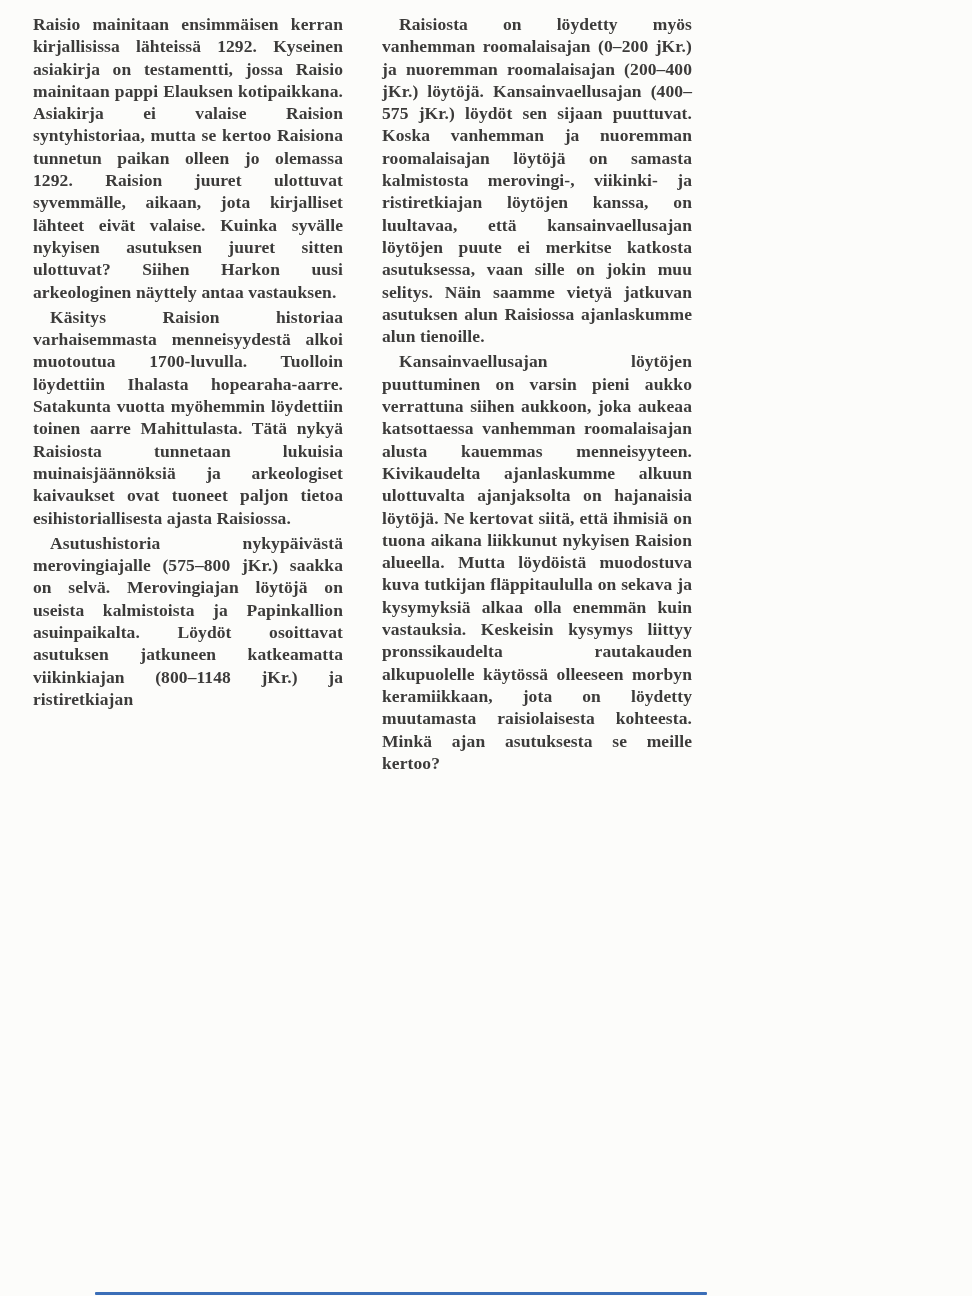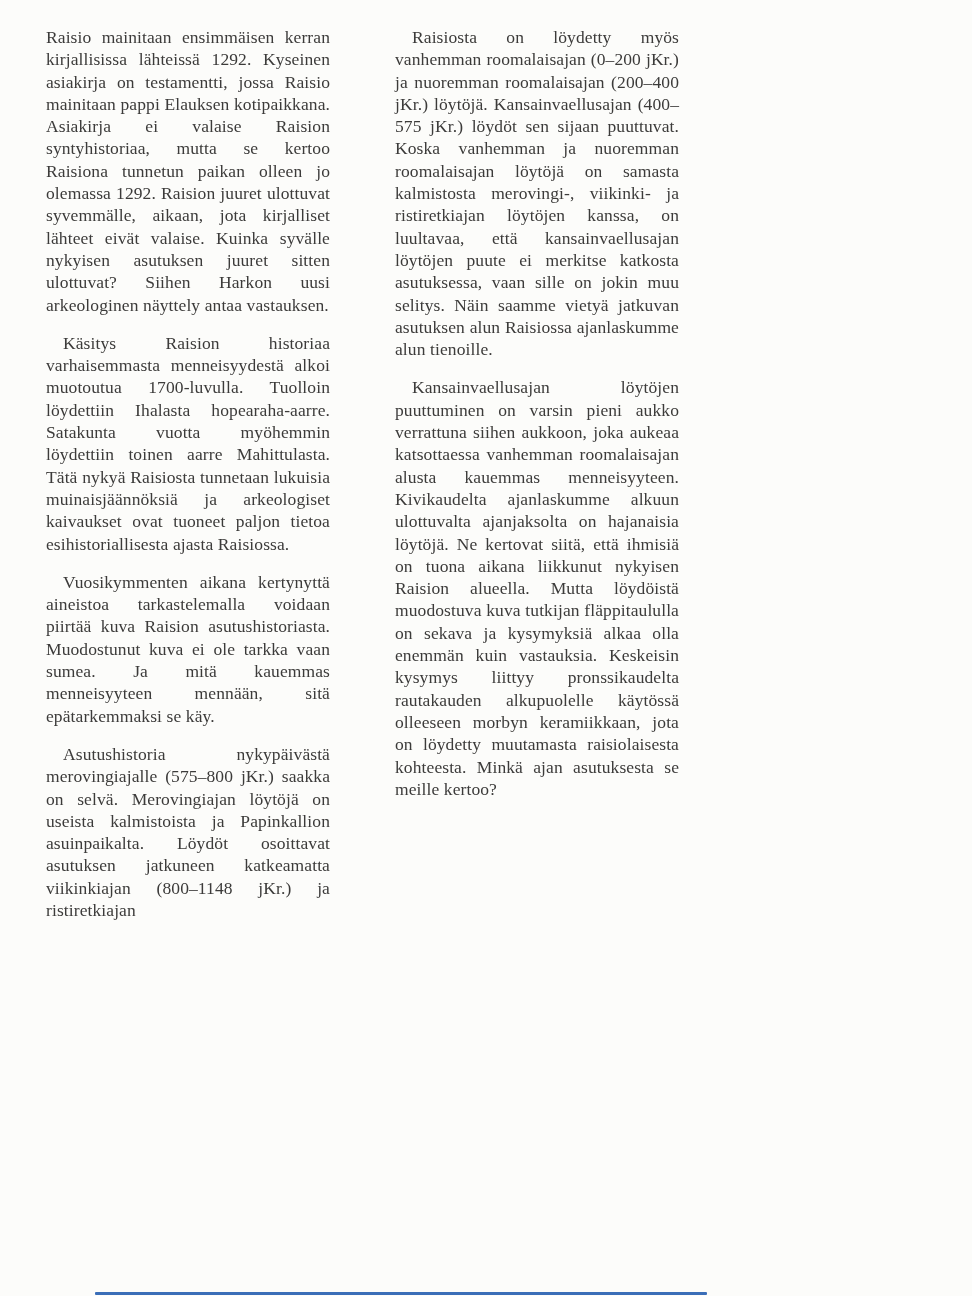--- a/index.html
+++ b/index.html
@@ -21,21 +21,22 @@
     gap: 33px;
   }
   .column {
     width: 316px;
     font-size: 17.5px;
     line-height: 22.3px;
     text-align: justify;
     letter-spacing: 0.1px;
   }
   .column p {
-    margin: 16px;
+    margin: 3px;
+    font-weight: bold;
   }
   .column p.indent {
     text-indent: 17px;
   }
   .signature {
     text-align: right;
     font-style: italic;
     font-size: 17.5px;
     line-height: 22.3px;
     margin-top: 2px;
@@ -62,21 +63,20 @@
 </head>
 <body>
 
 <div class="page">
 
   <div class="text-block">
 
     <div class="column">
       <p>Raisio mainitaan ensimmäisen kerran kirjallisissa lähteissä 1292. Kyseinen asiakirja on testamentti, jossa Raisio mainitaan pappi Elauksen kotipaikkana. Asiakirja ei valaise Raision syntyhistoriaa, mutta se kertoo Raisiona tunnetun paikan olleen jo olemassa 1292. Raision juuret ulottuvat syvemmälle, aikaan, jota kirjalliset lähteet eivät valaise. Kuinka syvälle nykyisen asutuksen juuret sitten ulottuvat? Siihen Harkon uusi arkeologinen näyttely antaa vastauksen.</p>
       <p class="indent">Käsitys Raision historiaa varhaisemmasta menneisyydestä alkoi muotoutua 1700-luvulla. Tuolloin löydettiin Ihalasta hopearaha-aarre. Satakunta vuotta myöhemmin löydettiin toinen aarre Mahittulasta. Tätä nykyä Raisiosta tunnetaan lukuisia muinaisjäännöksiä ja arkeologiset kaivaukset ovat tuoneet paljon tietoa esihistoriallisesta ajasta Raisiossa.</p>
-      <p class="indent">Vuosikymmenten aikana kertynyttä aineistoa tarkastelemalla voidaan piirtää kuva Raision asutushistoriasta. Muodostunut kuva ei ole tarkka vaan sumea. Ja mitä kauemmas menneisyyteen mennään, sitä epätarkemmaksi se käy.</p>
       <p class="indent">Asutushistoria nykypäivästä merovingiajalle (575–800 jKr.) saakka on selvä. Merovingiajan löytöjä on useista kalmistoista ja Papinkallion asuinpaikalta. Löydöt osoittavat asutuksen jatkuneen katkeamatta viikinkiajan (800–1148 jKr.) ja ristiretkiajan</p>
     </div>
 
     <div class="column">
       <p class="indent">Raisiosta on löydetty myös vanhemman roomalaisajan (0–200 jKr.) ja nuoremman roomalaisajan (200–400 jKr.) löytöjä. Kansainvaellusajan (400–575 jKr.) löydöt sen sijaan puuttuvat. Koska vanhemman ja nuoremman roomalaisajan löytöjä on samasta kalmistosta merovingi-, viikinki- ja ristiretkiajan löytöjen kanssa, on luultavaa, että kansainvaellusajan löytöjen puute ei merkitse katkosta asutuksessa, vaan sille on jokin muu selitys. Näin saamme vietyä jatkuvan asutuksen alun Raisiossa ajanlaskumme alun tienoille.</p>
       <p class="indent">Kansainvaellusajan löytöjen puuttuminen on varsin pieni aukko verrattuna siihen aukkoon, joka aukeaa katsottaessa vanhemman roomalaisajan alusta kauemmas menneisyyteen. Kivikaudelta ajanlaskumme alkuun ulottuvalta ajanjaksolta on hajanaisia löytöjä. Ne kertovat siitä, että ihmisiä on tuona aikana liikkunut nykyisen Raision alueella. Mutta löydöistä muodostuva kuva tutkijan fläppitaululla on sekava ja kysymyksiä alkaa olla enemmän kuin vastauksia. Keskeisin kysymys liittyy pronssikaudelta rautakauden alkupuolelle käytössä olleeseen morbyn keramiikkaan, jota on löydetty muutamasta raisiolaisesta kohteesta. Minkä ajan asutuksesta se meille kertoo?</p>
     </div>
 
   </div>
 

